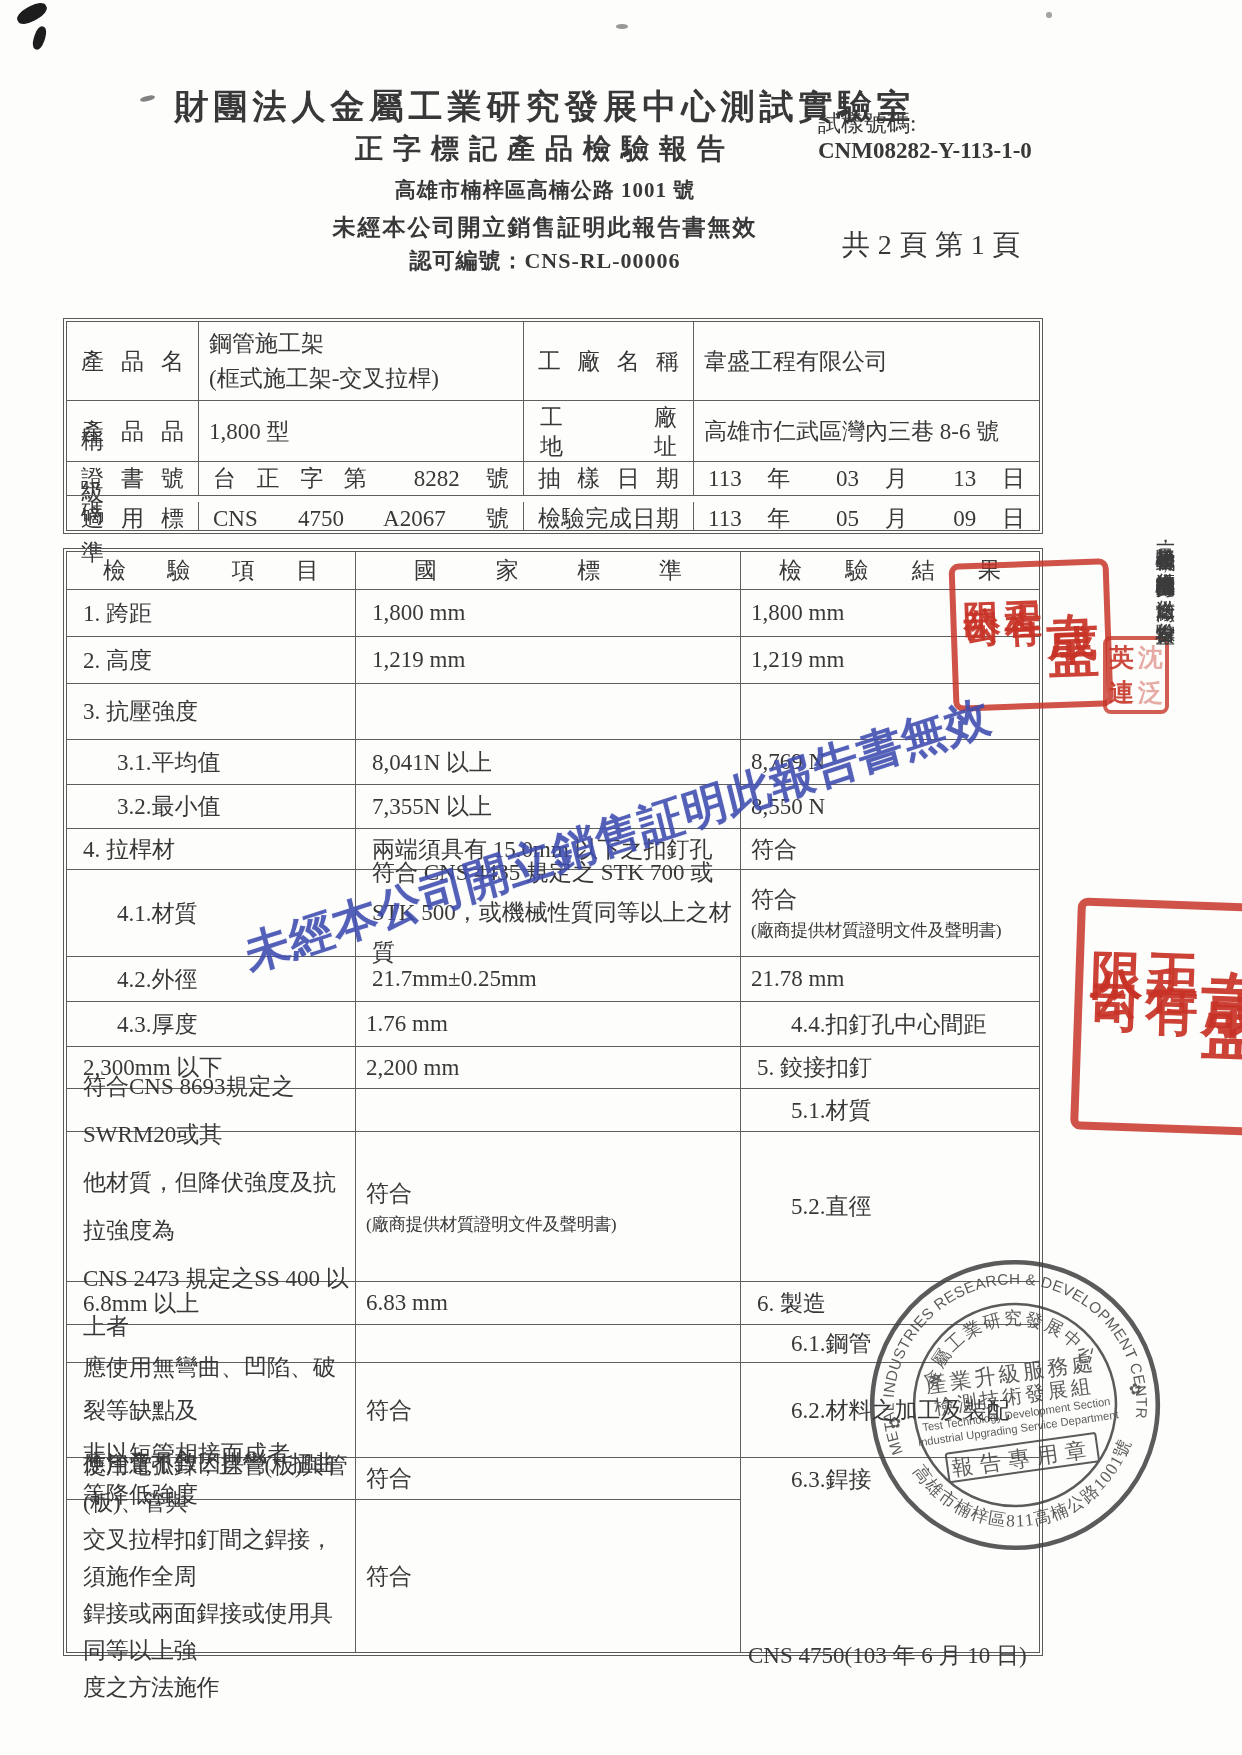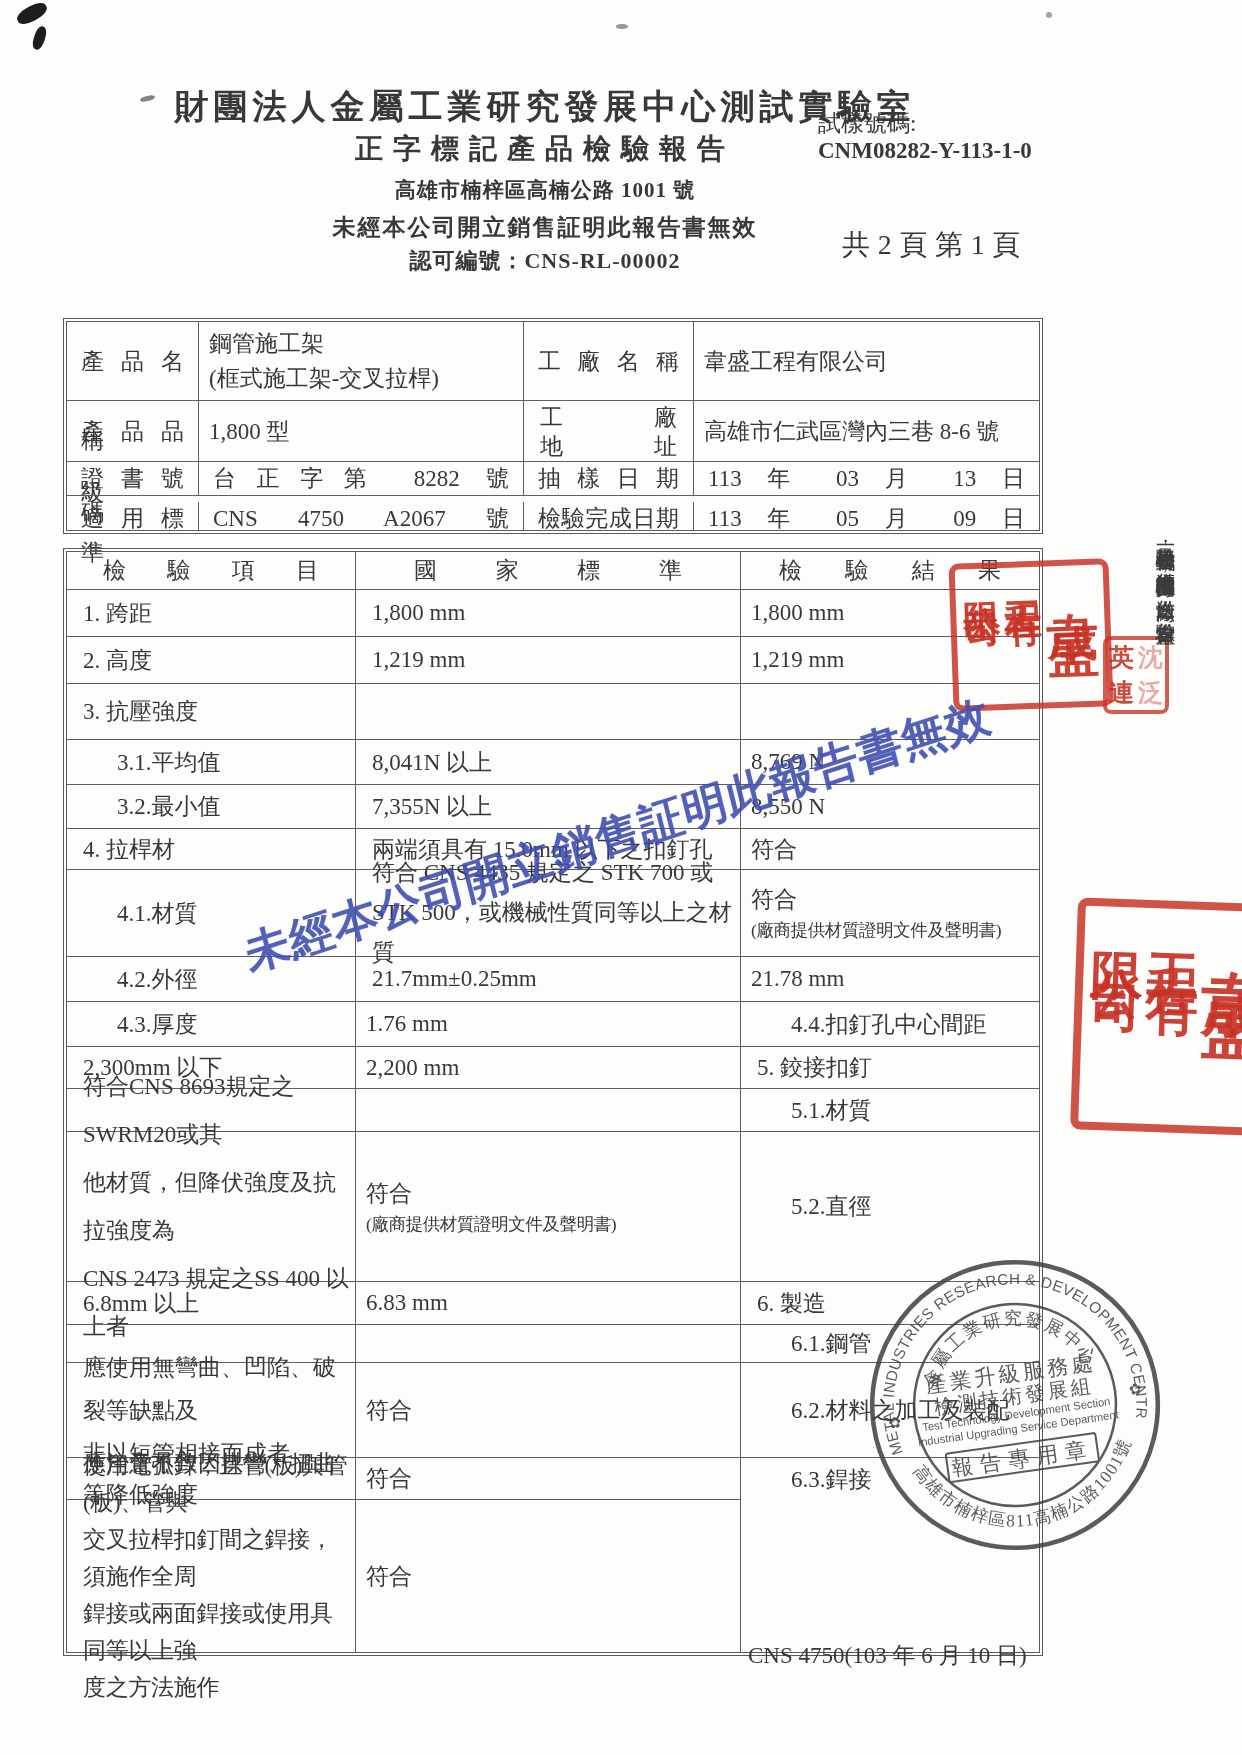--- a/index.html
+++ b/index.html
@@ -78,21 +78,21 @@
   <div class="speck" style="left:140px;top:96px;width:15px;height:5px;transform:rotate(-14deg);opacity:.55;"></div>
   <div class="speck" style="left:616px;top:24px;width:12px;height:5px;opacity:.45;"></div>
   <div class="speck" style="left:1046px;top:12px;width:6px;height:6px;opacity:.4;"></div>
 
   <div class="t1">財團法人金屬工業研究發展中心測試實驗室</div>
   <div class="t2">正字標記產品檢驗報告</div>
   <div class="t3">高雄市楠梓區高楠公路 1001 號</div>
   <div class="sampleLab">試樣號碼:</div>
   <div class="sampleNo">CNM08282-Y-113-1-0</div>
   <div class="sub1">未經本公司開立銷售証明此報告書無效</div>
-  <div class="sub2">認可編號：CNS-RL-00002</div>
+  <div class="sub2">認可編號：CNS-RL-00006</div>
   <div class="pginfo">共 2 頁 第 1 頁</div>
 
   <div class="it">
     <div class="j lh79">產 品 名 稱</div>
     <div class="c pre vcenter2">鋼管施工架
 (框式施工架-交叉拉桿)</div>
     <div class="j lh79">工 廠 名 稱</div>
     <div class="c">韋盛工程有限公司</div>
 
     <div class="j lh61">產 品 品 級</div>

